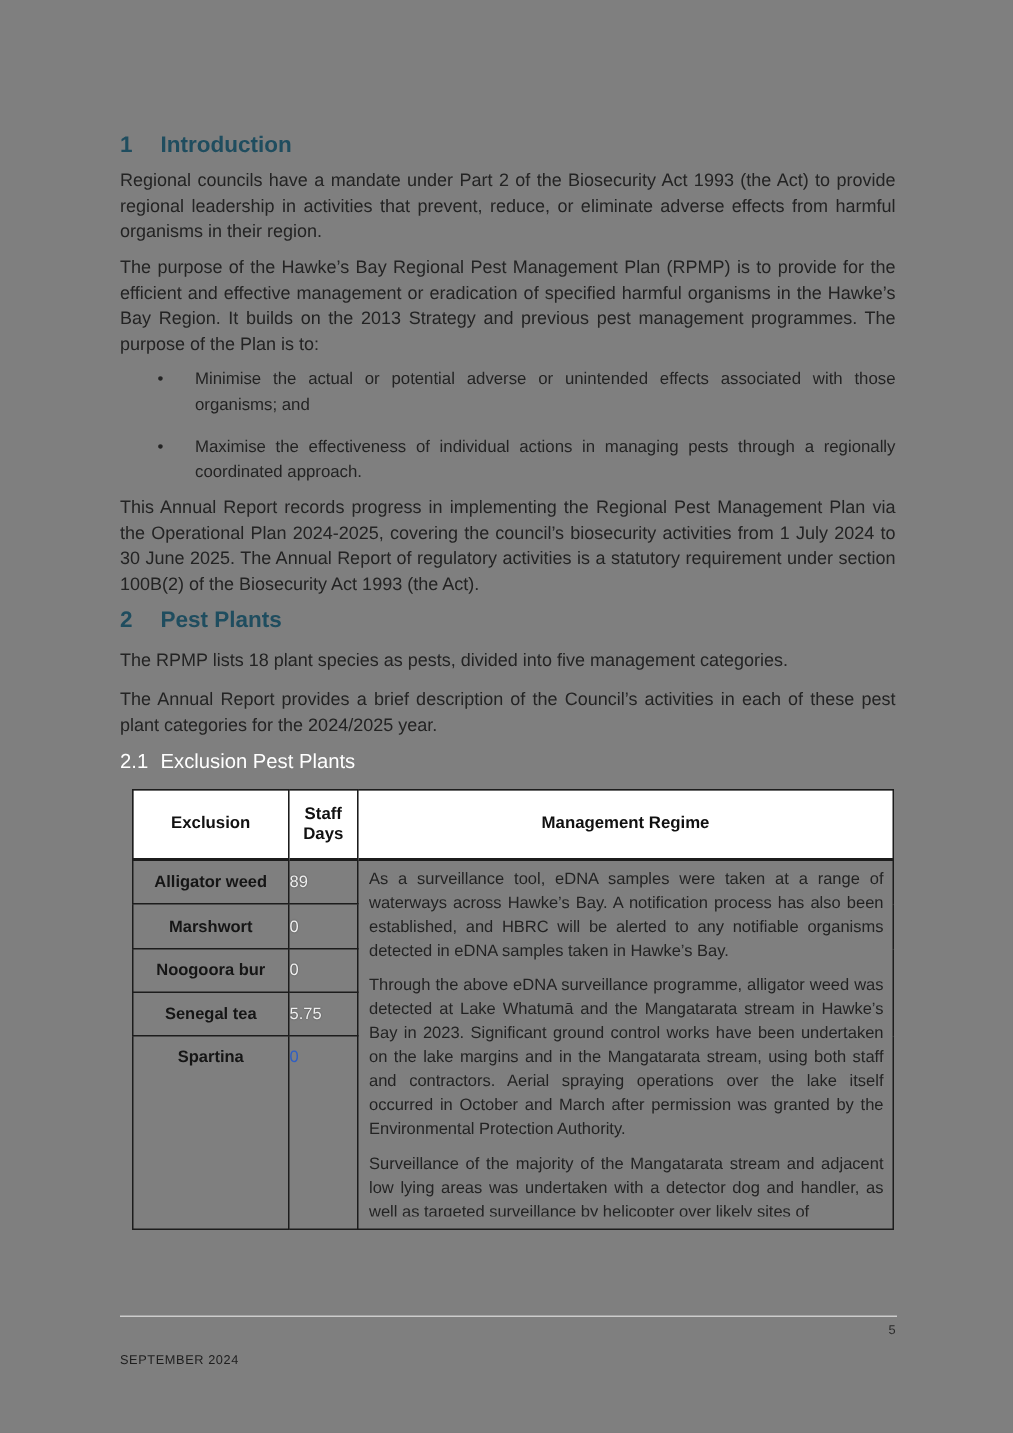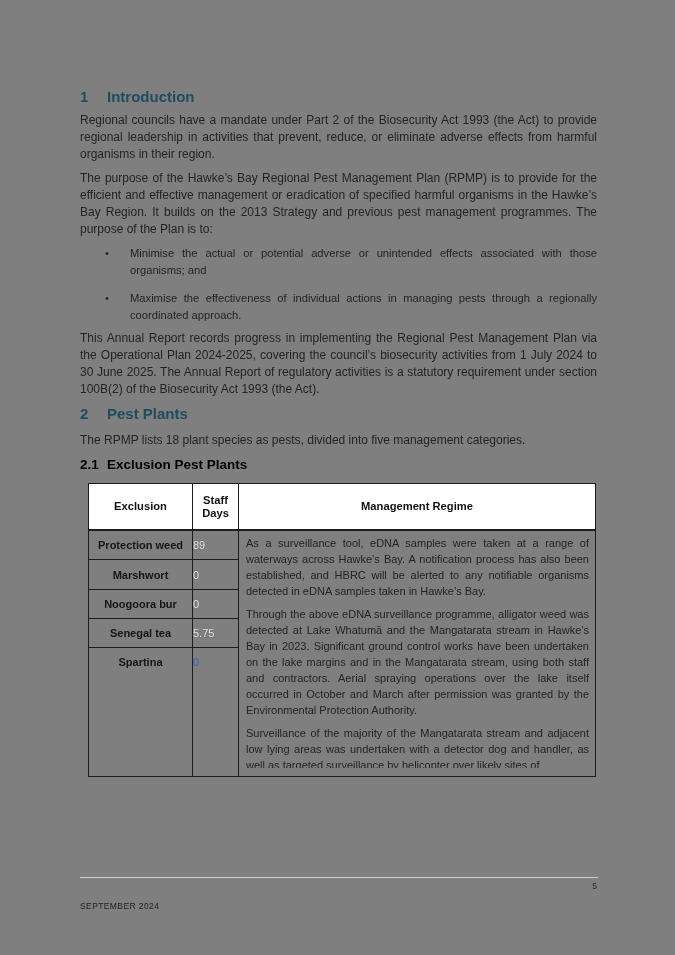--- a/index.html
+++ b/index.html
@@ -9,21 +9,21 @@
     font-family:"Liberation Sans", sans-serif;
     -webkit-font-smoothing:antialiased;
   }
   .page{position:relative;width:675px;height:955px;background:#7f7f7f;overflow:hidden;}
   .content{position:absolute;left:80px;top:88px;width:517px;color:#222;}
 
   h1{margin:0;font-size:15px;line-height:17px;font-weight:bold;color:#1f4d5f;display:flex;}
   h1 .secnum{width:27px;flex:0 0 27px;}
   h2{margin:7px 0 0;font-size:15px;line-height:17px;font-weight:bold;color:#1f4d5f;display:flex;}
   h2 .secnum{width:27px;flex:0 0 27px;}
-  h3{margin:8px 0 0;font-size:13.5px;line-height:15px;font-weight:bold;color:#000000;display:flex;}
+  h3{margin:8px 0 0;font-size:13.5px;line-height:15px;font-weight:normal;color:#ffffff;display:flex;}
   h3 .secnum{width:27px;flex:0 0 27px;}
 
   p.body{margin:7px 0 0;font-size:12px;line-height:17px;text-align:justify;color:#232323;}
   p.body.mt6{margin-top:6px;}
   p.body.mt9{margin-top:9px;}
   p.body.mt10{margin-top:10px;}
   p.body.mt13{margin-top:13px;}
 
   ul.bullets{list-style:none;margin:7px 0 0;padding:0 0 0 25px;}
   ul.bullets li{display:flex;font-size:11.2px;line-height:17px;color:#232323;}
@@ -88,20 +88,21 @@
       </li>
     </ul>
 
     <p class="body mt6">This Annual Report records progress in implementing the Regional Pest Management Plan via the Operational Plan 2024-2025, covering the council’s biosecurity activities from 1 July 2024 to 30 June 2025. The Annual Report of regulatory activities is a statutory requirement under section 100B(2) of the Biosecurity Act 1993 (the Act).</p>
 
     <h2>
       <span class="secnum">2</span>
       <span>Pest Plants</span>
     </h2>
     <p class="body mt10">The RPMP lists 18 plant species as pests, divided into five management categories.</p>
+    <p class="body mt9">The Annual Report provides a brief description of the Council’s activities in each of these pest plant categories for the 2024/2025 year.</p>
 
     <h3>
       <span class="secnum">2.1</span>
       <span>Exclusion Pest Plants</span>
     </h3>
 
     <table class="pest">
       <colgroup>
           <col class="c1">
           <col class="c2">
@@ -109,21 +110,21 @@
         </colgroup>
       <thead>
         <tr>
           <th>Exclusion</th>
           <th>Staff Days</th>
           <th>Management Regime</th>
         </tr>
       </thead>
       <tbody>
         <tr class="r1">
-          <td class="species">Protection weed</td>
+          <td class="species">Alligator weed</td>
           <td class="days">89</td>
           <td class="mgmt" rowspan="5">
             <div class="mgmt-body">
               <p>As a surveillance tool, eDNA samples were taken at a range of waterways across Hawke’s Bay. A notification process has also been established, and HBRC will be alerted to any notifiable organisms detected in eDNA samples taken in Hawke’s Bay.</p>
               <p>Through the above eDNA surveillance programme, alligator weed was detected at Lake Whatumā and the Mangatarata stream in Hawke’s Bay in 2023. Significant ground control works have been undertaken on the lake margins and in the Mangatarata stream, using both staff and contractors. Aerial spraying operations over the lake itself occurred in October and March after permission was granted by the Environmental Protection Authority.</p>
               <p>Surveillance of the majority of the Mangatarata stream and adjacent low lying areas was undertaken with a detector dog and handler, as well as targeted surveillance by helicopter over likely sites of</p>
             </div>
           </td>
         </tr>
         <tr class="r2">

